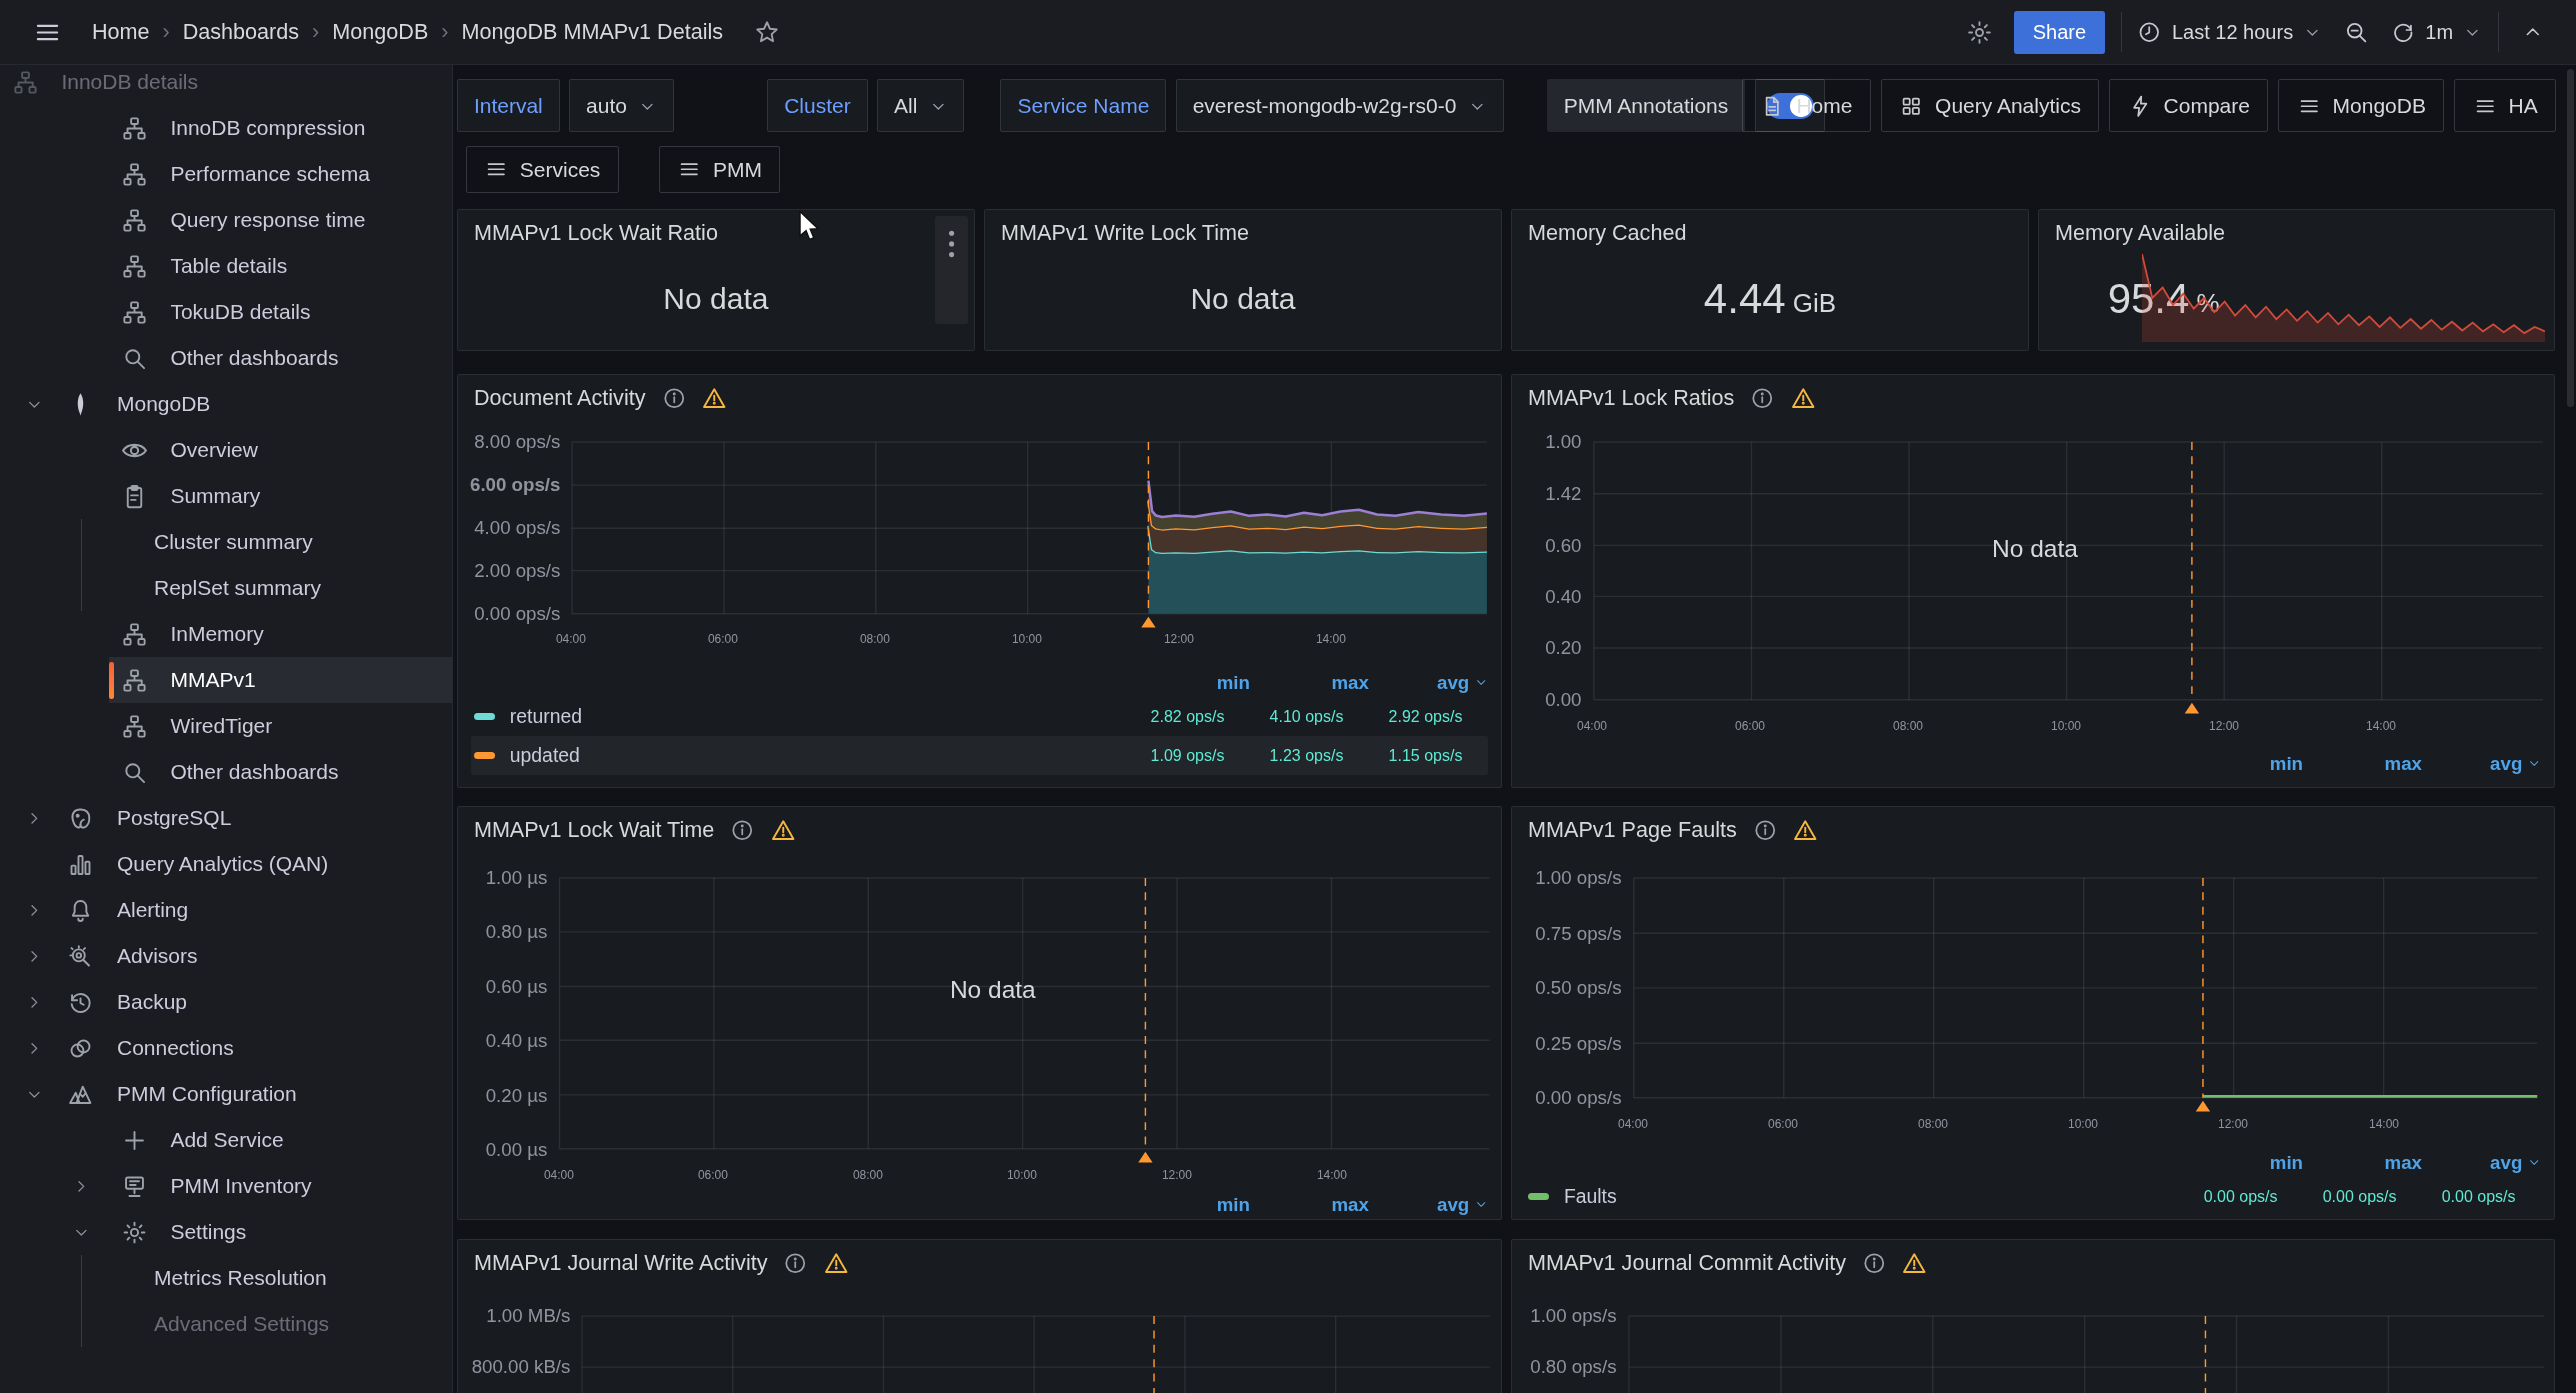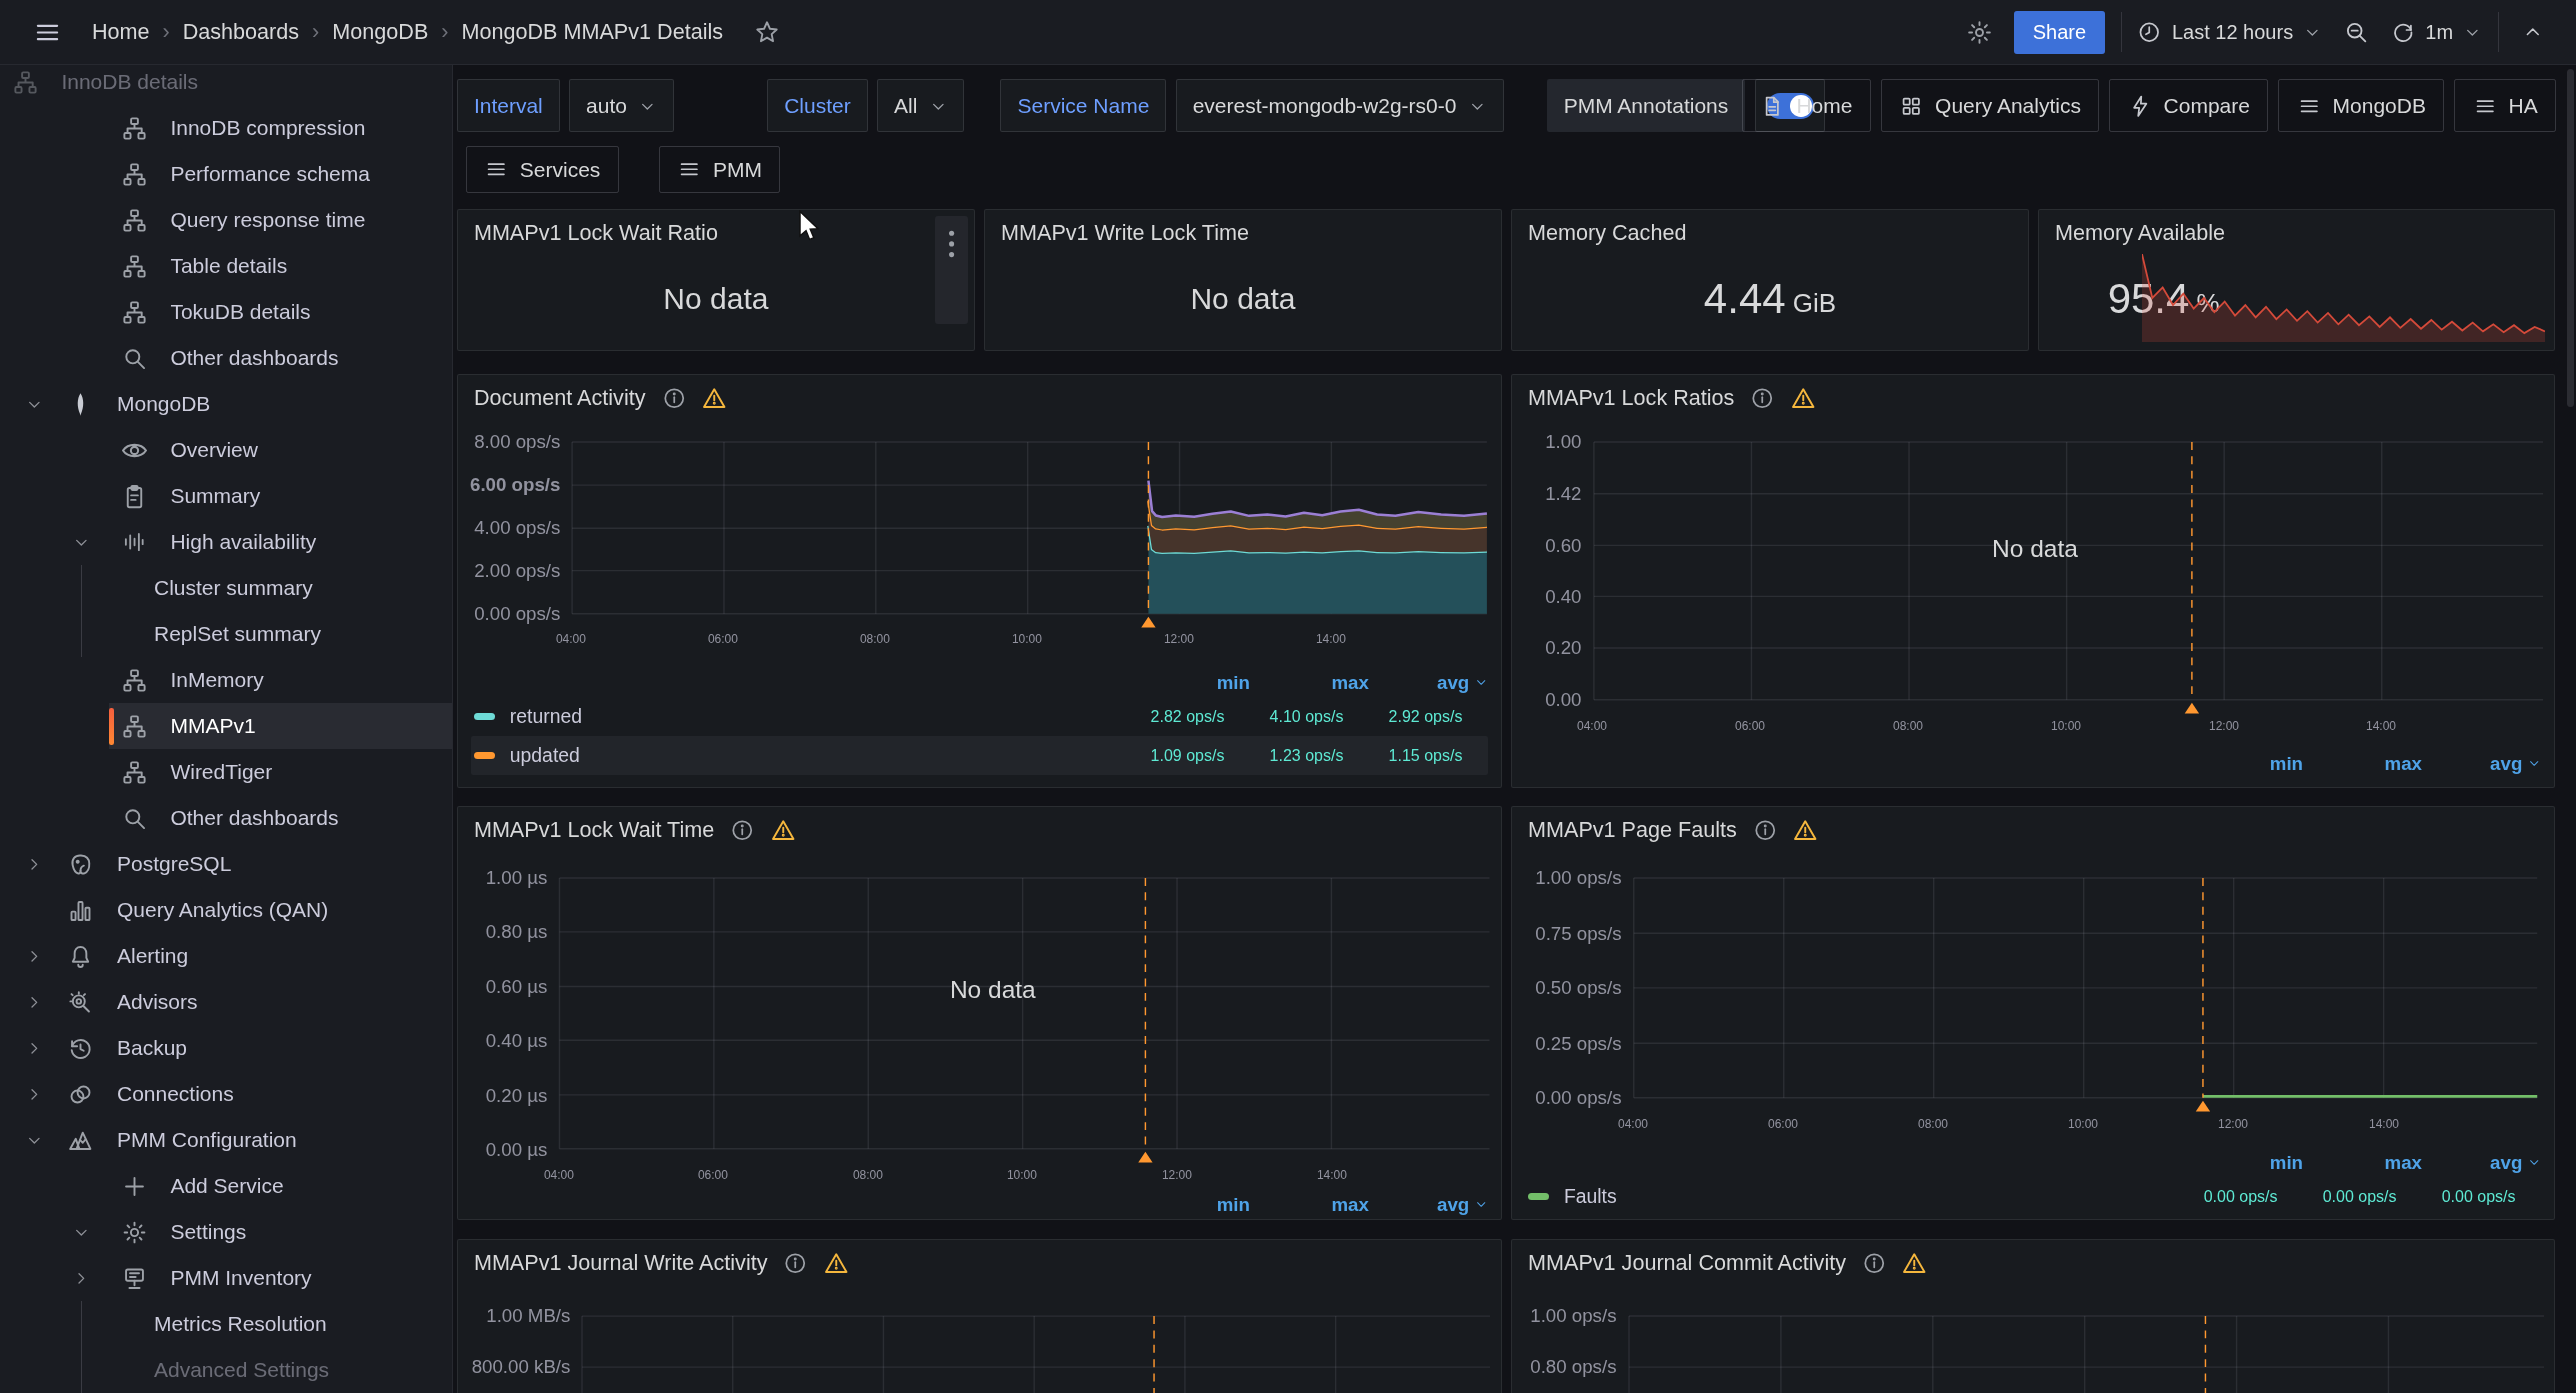--- a/index.html
+++ b/index.html
@@ -301,35 +301,20 @@
           <span class="nav-icon">
             <svg class="ic" width="27" height="27" viewBox="0 0 24 24" fill="none" stroke="#9da1a8" stroke-width="1.7" stroke-linecap="round" stroke-linejoin="round">
               <rect x="6" y="4.5" width="12" height="17" rx="1.5"></rect>
               <rect x="9.2" y="2.6" width="5.6" height="3.6" rx="1"></rect>
               <path d="M9 11h6M9 15h4"></path>
             </svg>
           </span>
           <span class="nav-label">Summary</span>
         </div>
       </div>
-      <div class="nav-item lvl2">
-        <span class="chev-slot">
-          <svg class="ic" width="18.7" height="18.7" viewBox="0 0 24 24" fill="none" stroke="#8e9097" stroke-width="1.7" stroke-linecap="round" stroke-linejoin="round">
-            <path d="M6 9.5 L12 15.5 L18 9.5"></path>
-          </svg>
-        </span>
-        <div class="row-inner">
-          <span class="nav-icon">
-            <svg class="ic" width="26" height="26" viewBox="0 0 24 24" fill="none" stroke="#9da1a8" stroke-width="1.7" stroke-linecap="round" stroke-linejoin="round">
-              <path d="M4.5 9.5v5M8.5 6v12M12.5 9v6M16.5 4.5v15M20 10v4"></path>
-            </svg>
-          </span>
-          <span class="nav-label">High availability</span>
-        </div>
-      </div>
       <div class="tree-group">
         <div class="nav-item3">Cluster summary</div>
         <div class="nav-item3">ReplSet summary</div>
       </div>
       <div class="nav-item lvl2">
         <span class="chev-slot"></span>
         <div class="row-inner">
           <span class="nav-icon">
             <svg class="ic" width="27" height="27" viewBox="0 0 24 24" fill="none" stroke="#9da1a8" stroke-width="1.7" stroke-linecap="round" stroke-linejoin="round">
               <rect x="9" y="3" width="6" height="5" rx="1"></rect>
@@ -502,47 +487,47 @@
             <svg class="ic" width="27" height="27" viewBox="0 0 24 24" fill="none" stroke="#9da1a8" stroke-width="1.7" stroke-linecap="round" stroke-linejoin="round">
               <path d="M12 4.5v15M4.5 12h15"></path>
             </svg>
           </span>
           <span class="nav-label">Add Service</span>
         </div>
       </div>
       <div class="nav-item lvl2">
         <span class="chev-slot">
           <svg class="ic" width="18.7" height="18.7" viewBox="0 0 24 24" fill="none" stroke="#8e9097" stroke-width="1.7" stroke-linecap="round" stroke-linejoin="round">
+            <path d="M9 6 L15 12 L9 18"></path>
+          </svg>
+        </span>
+        <div class="row-inner">
+          <span class="nav-icon">
+            <svg class="ic" width="27" height="27" viewBox="0 0 24 24" fill="none" stroke="#9da1a8" stroke-width="1.7" stroke-linecap="round" stroke-linejoin="round">
+              <rect x="4.5" y="4" width="15" height="10" rx="1.5"></rect>
+              <path d="M8 7.4h8M8 10.6h5M12 14v4M7.5 20.5h9"></path>
+            </svg>
+          </span>
+          <span class="nav-label">PMM Inventory</span>
+        </div>
+      </div>
+      <div class="nav-item lvl2">
+        <span class="chev-slot">
+          <svg class="ic" width="18.7" height="18.7" viewBox="0 0 24 24" fill="none" stroke="#8e9097" stroke-width="1.7" stroke-linecap="round" stroke-linejoin="round">
             <path d="M6 9.5 L12 15.5 L18 9.5"></path>
           </svg>
         </span>
         <div class="row-inner">
           <span class="nav-icon">
             <svg class="ic" width="27" height="27" viewBox="0 0 24 24" fill="none" stroke="#9da1a8" stroke-width="1.7" stroke-linecap="round" stroke-linejoin="round">
               <circle cx="12" cy="12" r="3.2"></circle>
               <path d="M12 3.2v2.3M12 18.5v2.3M3.2 12h2.3M18.5 12h2.3M5.8 5.8l1.6 1.6M16.6 16.6l1.6 1.6M18.2 5.8l-1.6 1.6M7.4 16.6l-1.6 1.6"></path>
             </svg>
           </span>
           <span class="nav-label">Settings</span>
-        </div>
-      </div>
-      <div class="nav-item lvl2">
-        <span class="chev-slot">
-          <svg class="ic" width="18.7" height="18.7" viewBox="0 0 24 24" fill="none" stroke="#8e9097" stroke-width="1.7" stroke-linecap="round" stroke-linejoin="round">
-            <path d="M9 6 L15 12 L9 18"></path>
-          </svg>
-        </span>
-        <div class="row-inner">
-          <span class="nav-icon">
-            <svg class="ic" width="27" height="27" viewBox="0 0 24 24" fill="none" stroke="#9da1a8" stroke-width="1.7" stroke-linecap="round" stroke-linejoin="round">
-              <rect x="4.5" y="4" width="15" height="10" rx="1.5"></rect>
-              <path d="M8 7.4h8M8 10.6h5M12 14v4M7.5 20.5h9"></path>
-            </svg>
-          </span>
-          <span class="nav-label">PMM Inventory</span>
         </div>
       </div>
       <div class="tree-group">
         <div class="nav-item3">Metrics Resolution</div>
         <div class="nav-item3 muted">Advanced Settings</div>
       </div>
     </div>
 </aside>
 
 <main class="canvas">

